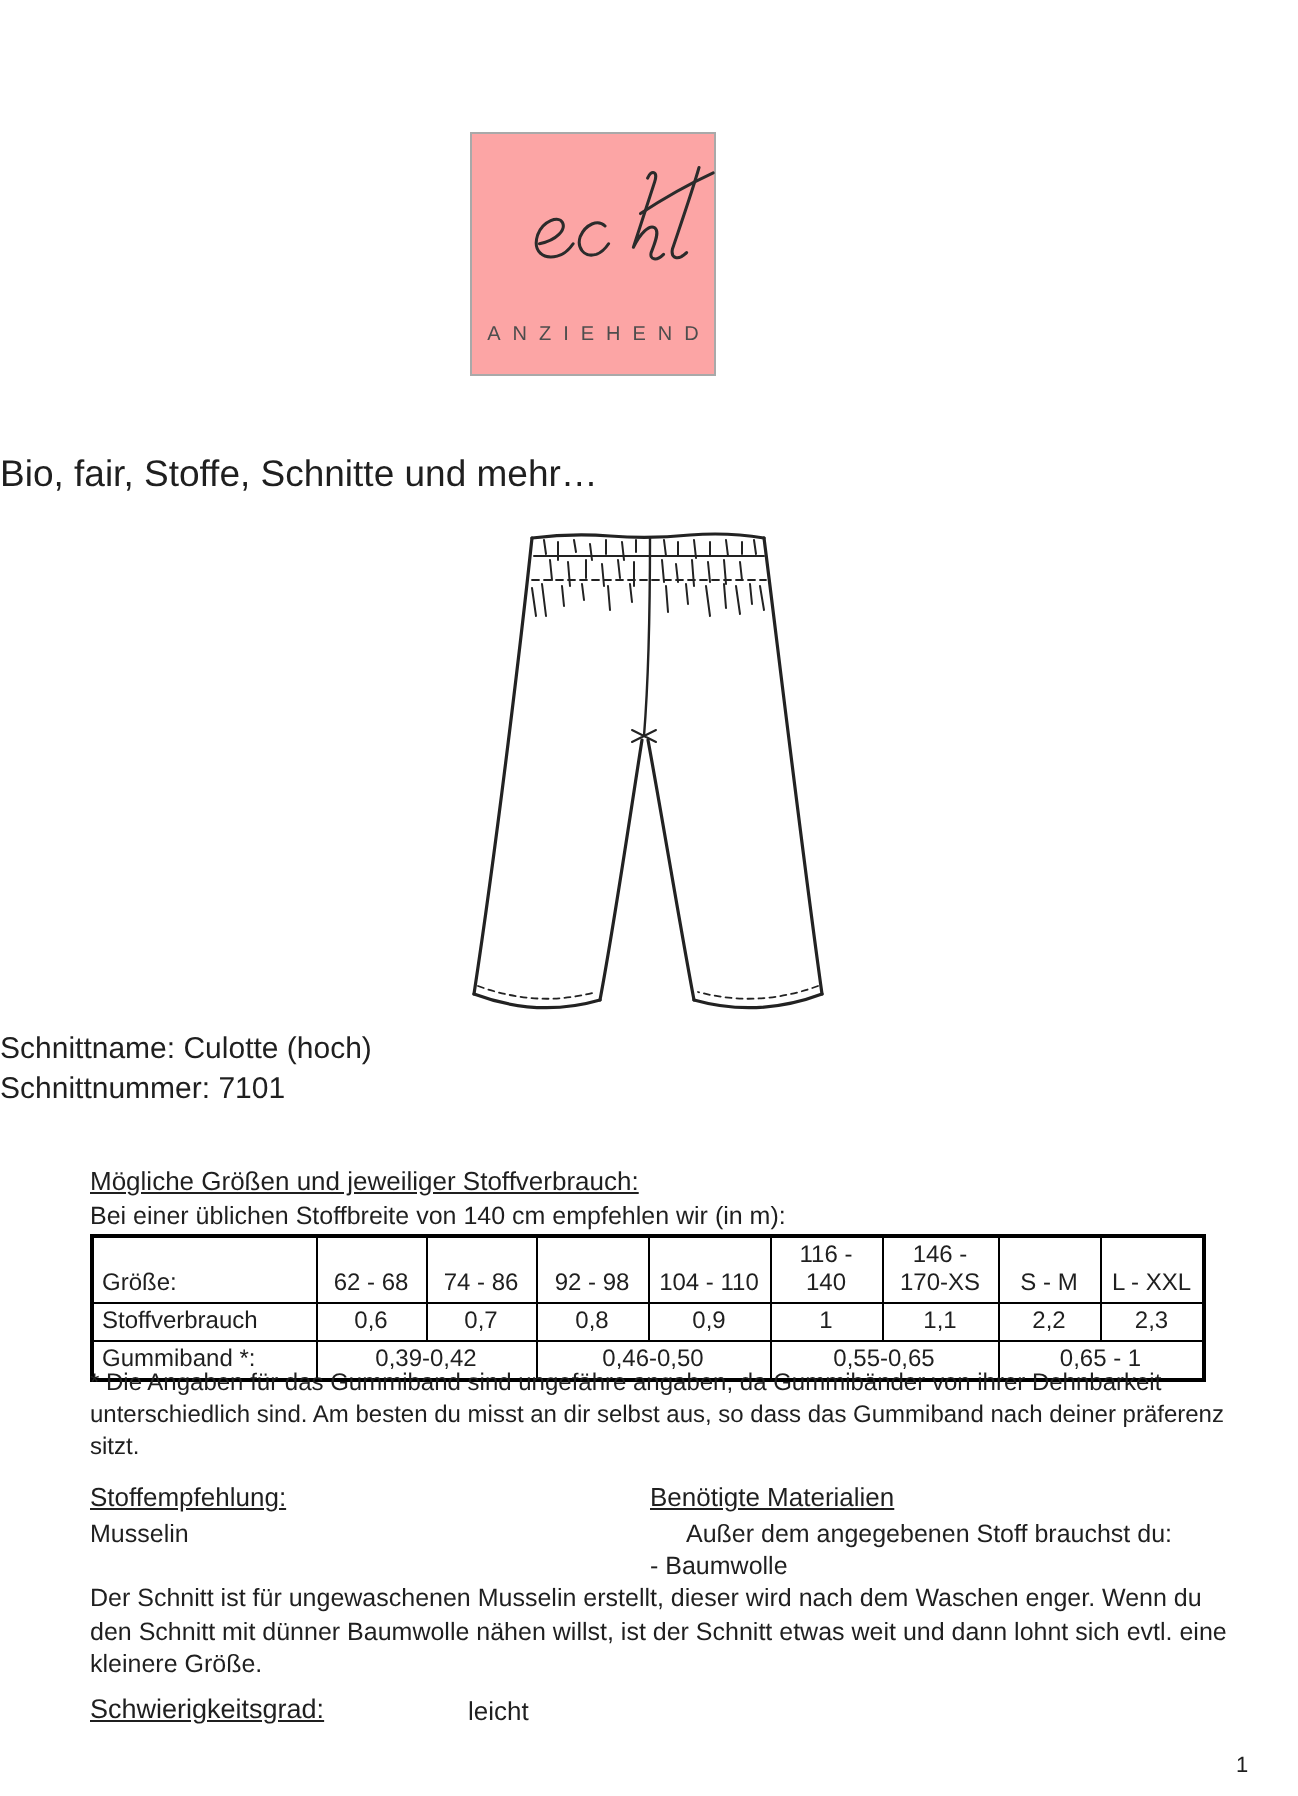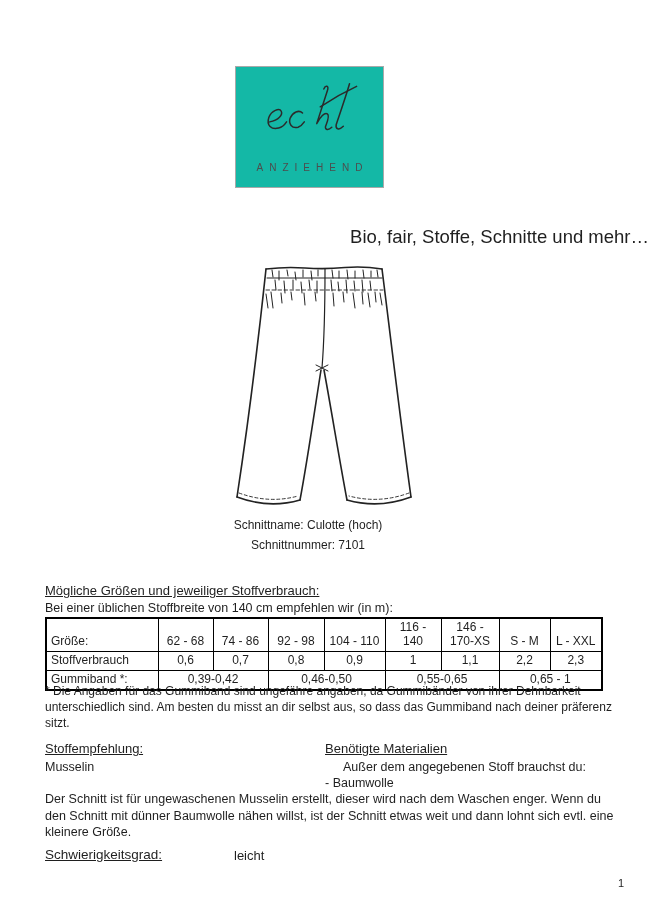--- a/index.html
+++ b/index.html
@@ -6,39 +6,39 @@
   .page{
     position:relative;
     width:649px;height:898px;
     background:#ffffff;
     font-family:"Liberation Sans", sans-serif;
     color:#1f1f1f;
     overflow:hidden;
   }
   
   .logo-box{
-    position:absolute;left:235px;top:66px;width:149px;height:122px;
-    border:1px solid #a9a9a9;background:#14b8a6;
+    position:absolute;left:235px;top:66px;width:123px;height:122px;
+    border:1px solid #a9a9a9;background:#fca5a5;
     display:flex;flex-direction:column;align-items:center;justify-content:flex-end;
     box-sizing:border-box;padding-bottom:14px;
   }
   .logo-script{position:absolute;left:8px;top:2px;width:133px;height:88px;}
   .logo-sub{
     font-size:10px;letter-spacing:6px;color:#4d4d4d;
     text-indent:6px;white-space:nowrap;
   }
   
   .headline{
     position:absolute;left:0;top:226px;width:649px;
-    text-align:right;font-size:18.5px;color:#1f1f1f;
+    text-align:left;font-size:18.5px;color:#1f1f1f;
   }
   
   .pants{position:absolute;left:225px;top:258px;width:215px;height:250px;}
   
-  .pattern-name{position:absolute;left:0;top:515px;width:616px;text-align:center;font-size:12px;line-height:20px;}
+  .pattern-name{position:absolute;left:0;top:515px;width:616px;font-size:15px;line-height:20px;}
   
   .sec-heading{
     font-weight:normal;text-decoration:underline;font-size:13px;
   }
   .sizes-heading{position:absolute;left:45px;top:583px;}
   .sizes-intro{position:absolute;left:45px;top:601px;font-size:12.5px;}
   table.sizes{
     position:absolute;left:45px;top:617px;width:556px;
     border-collapse:collapse;table-layout:fixed;
     font-size:12px;color:#1f1f1f;

